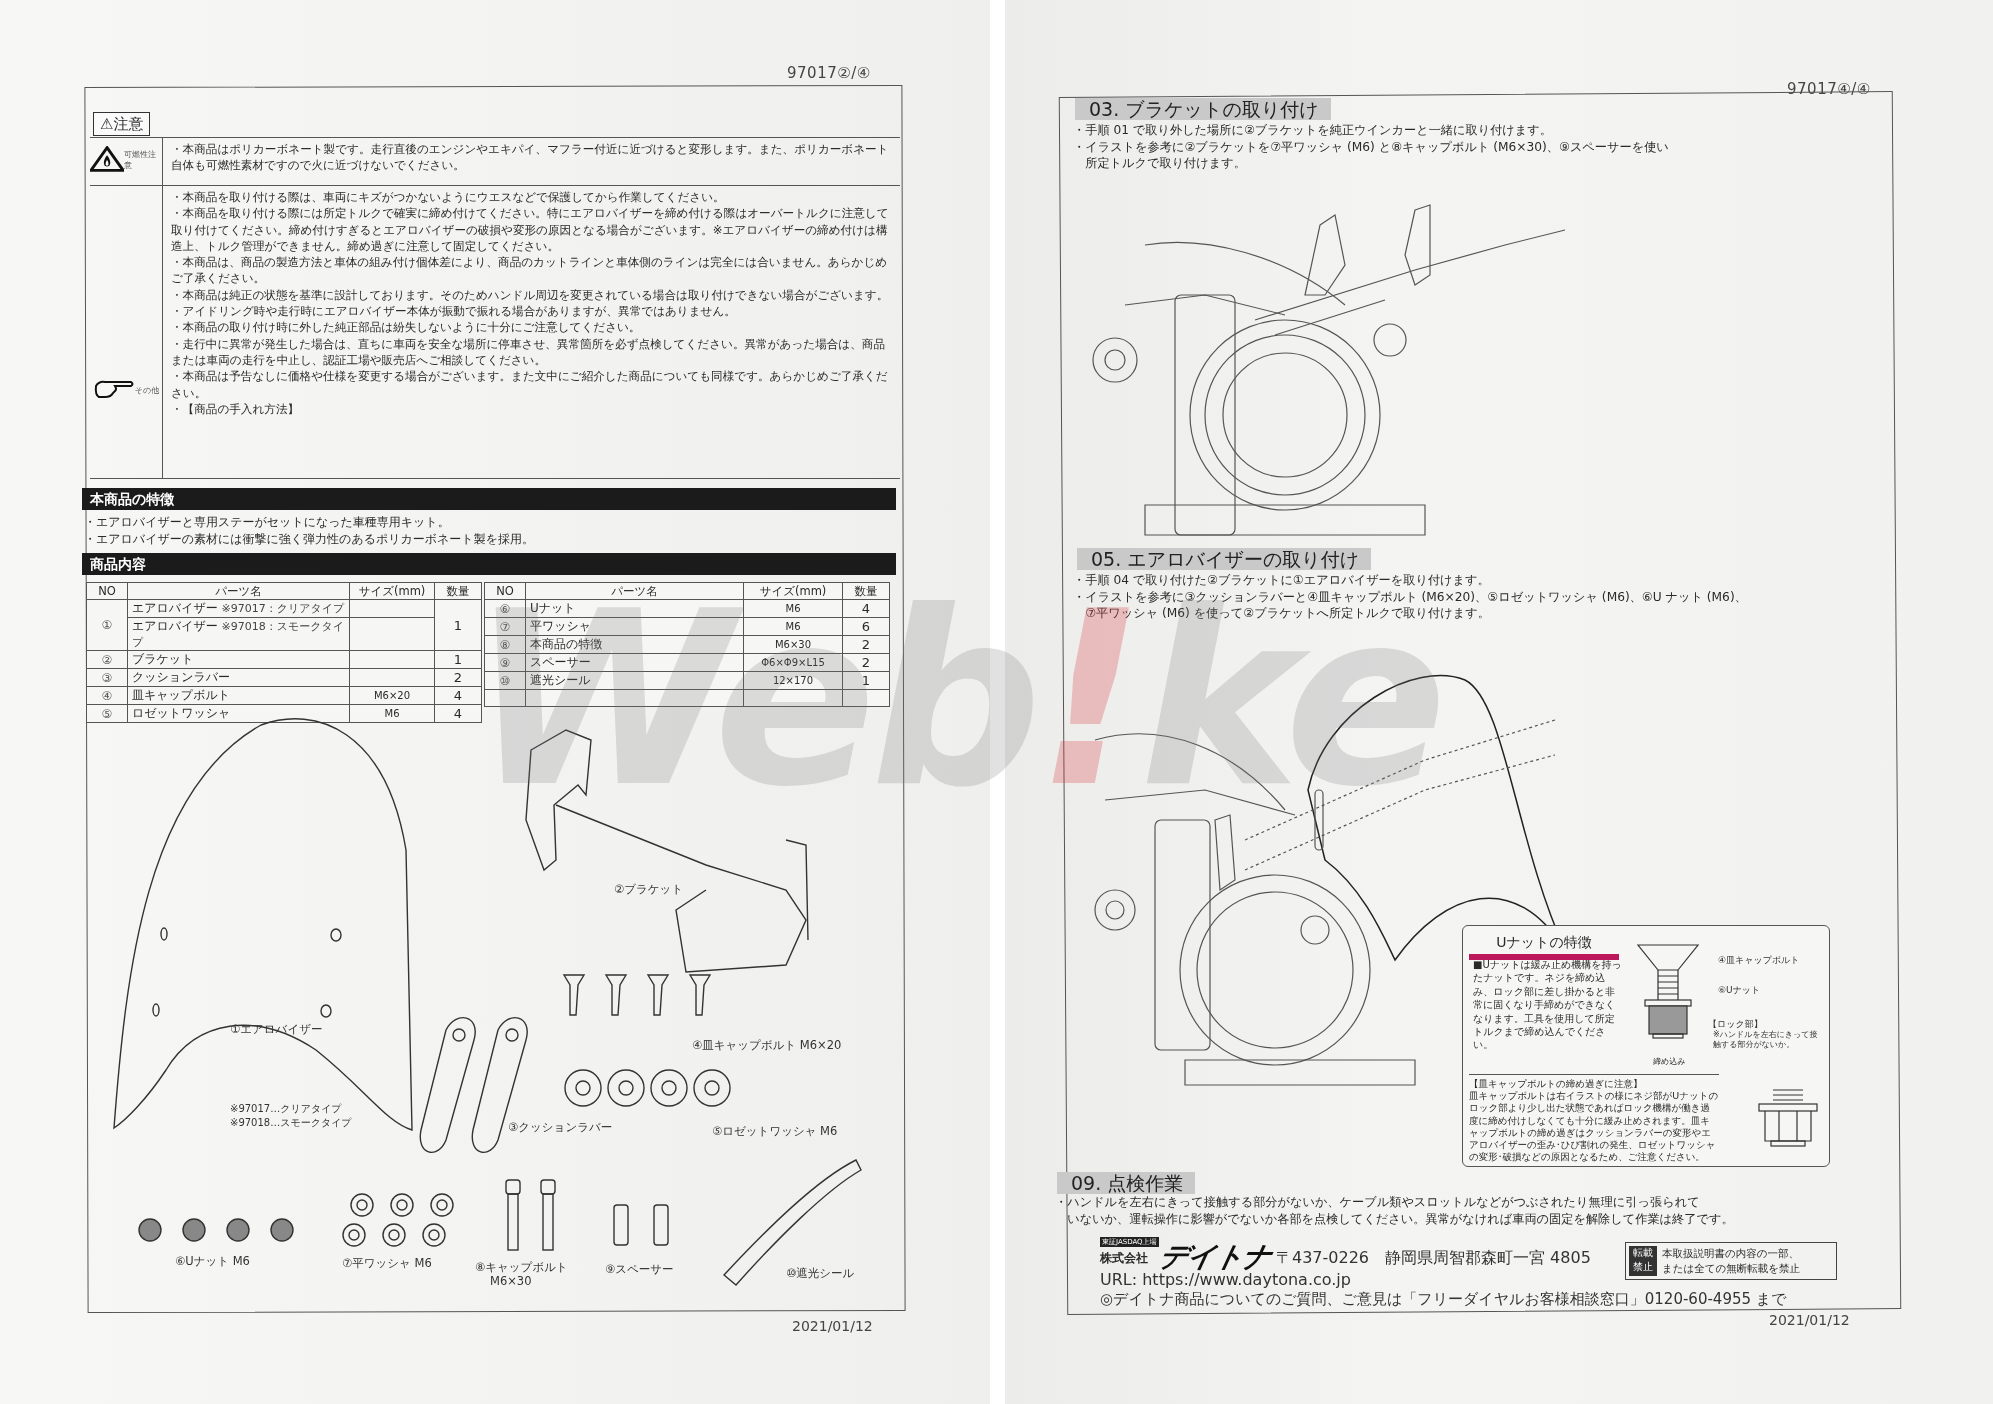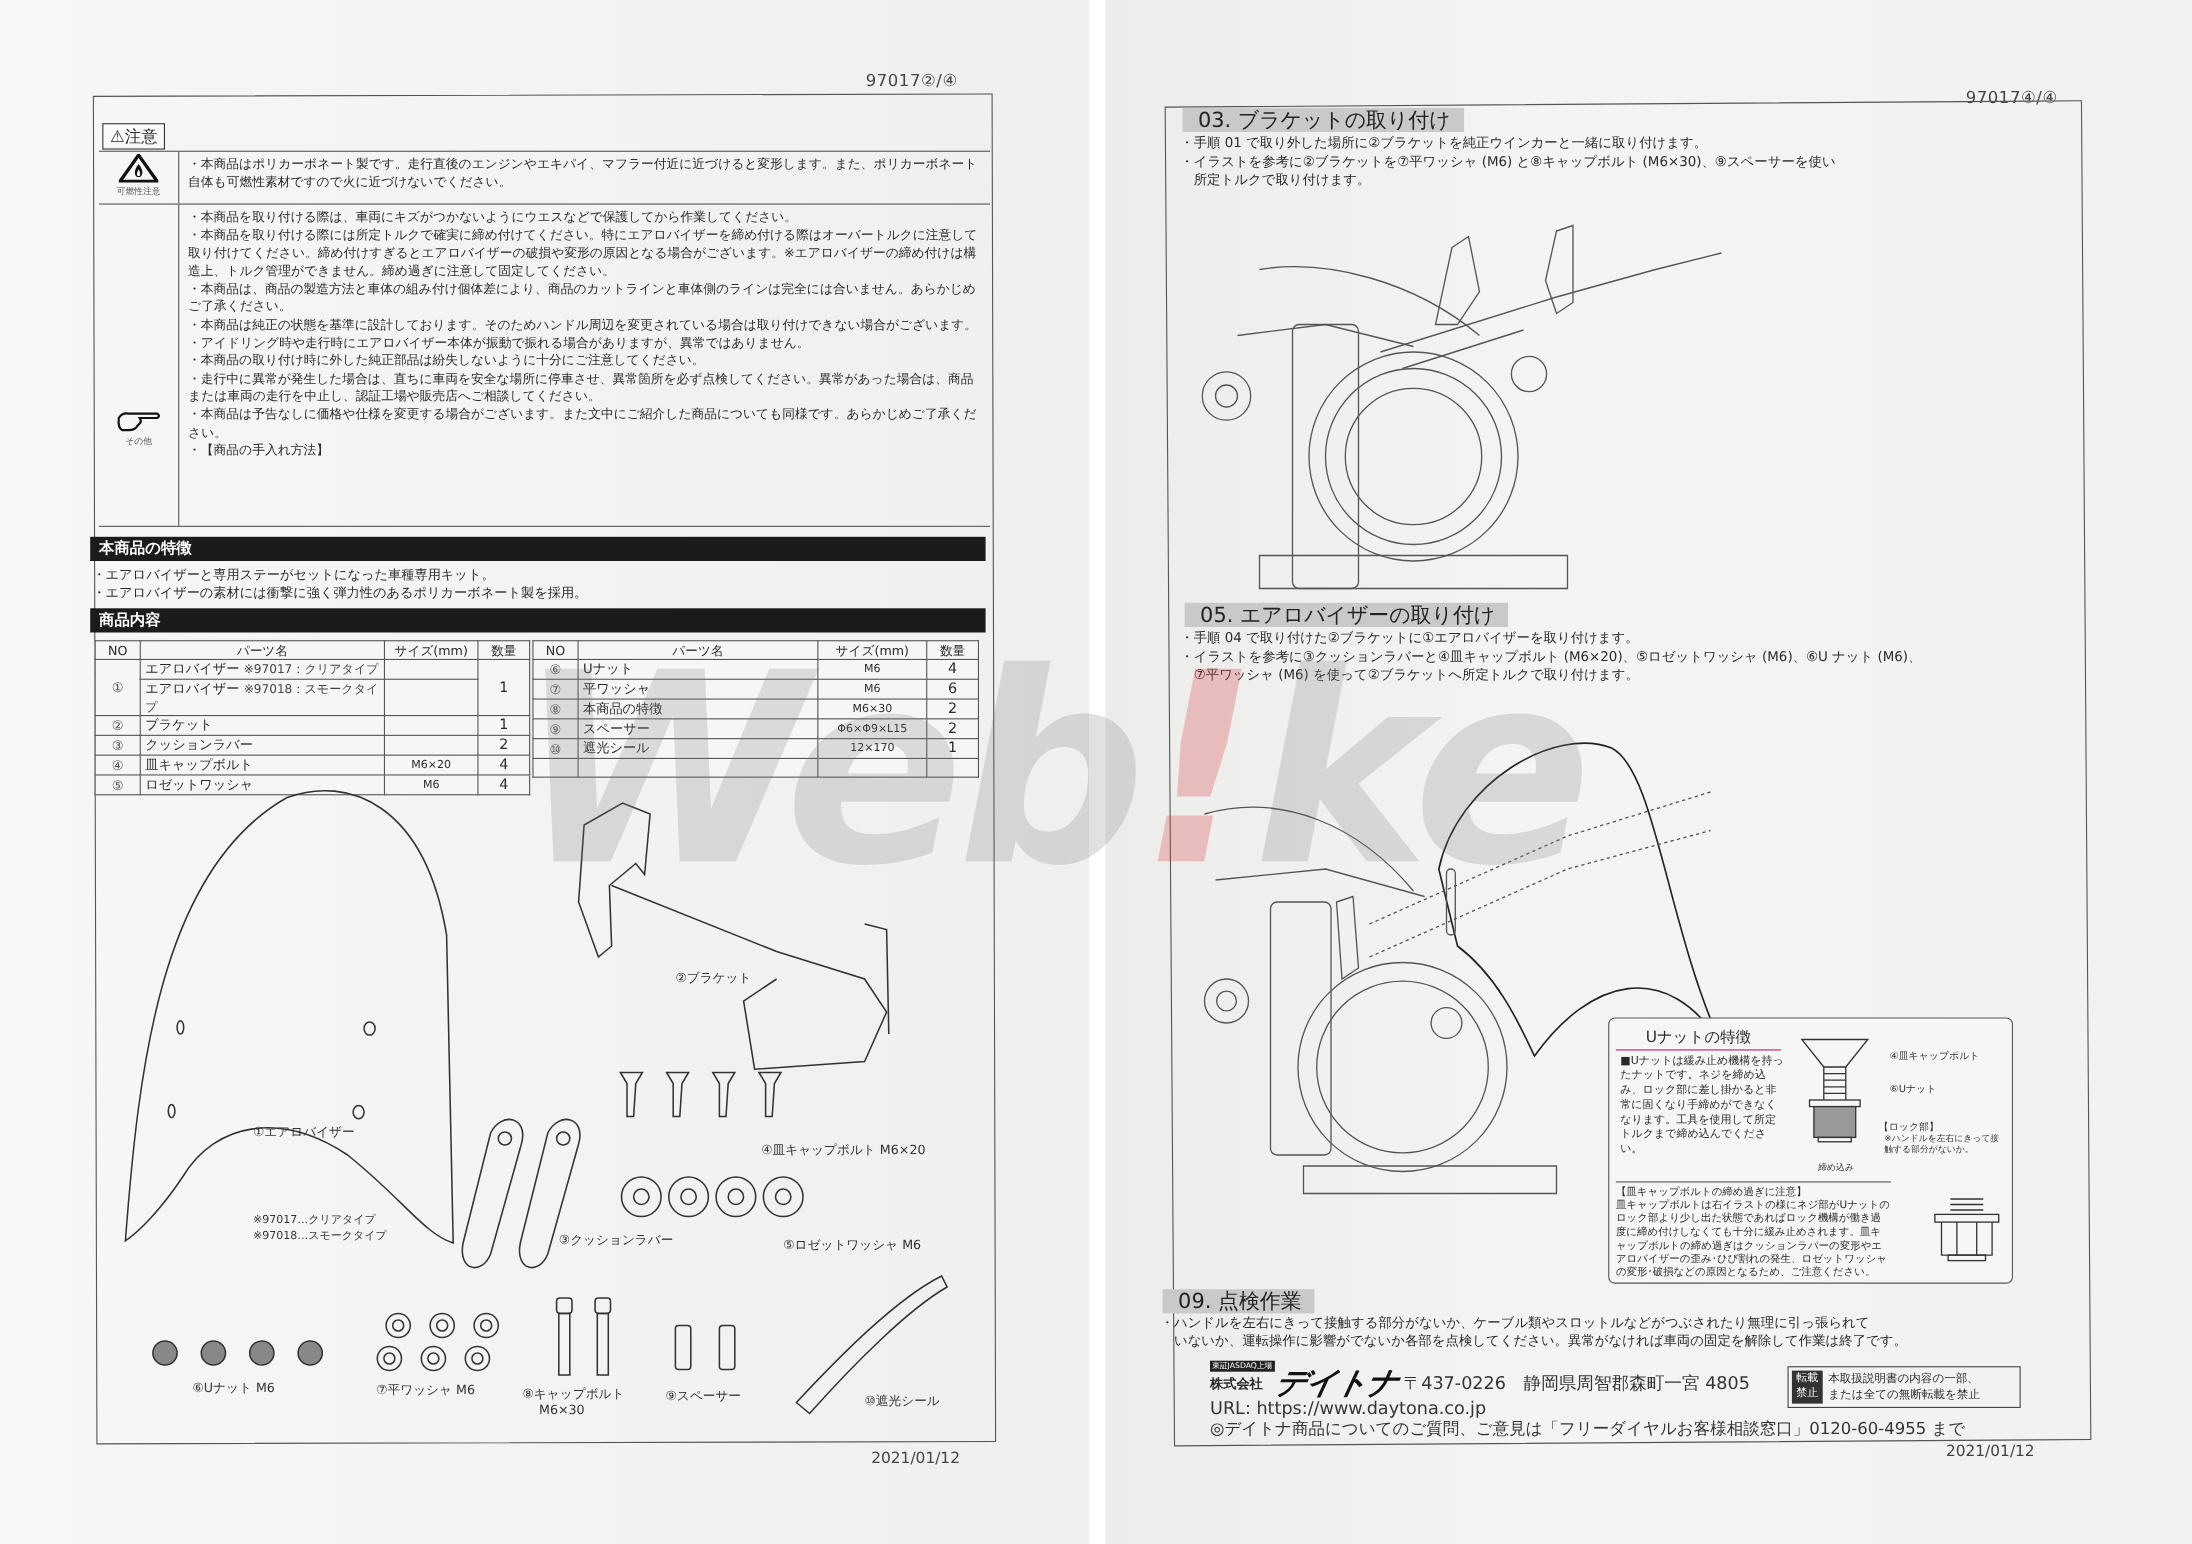--- a/index.html
+++ b/index.html
@@ -20,21 +20,21 @@
   .pageno { position:absolute; font-size:15px; color:#444; letter-spacing:0.5px; }
   .frame { position:absolute; border:1.5px solid #555; }
 
   
   .caution-title {
     position:absolute; left:93px; top:112px; height:22px; padding:0 6px;
     border:1.5px solid #333; font-size:15px; line-height:22px; background:#fafafa;
   }
   .caution-grid { position:absolute; left:90px; top:137px; width:810px; border-top:1px solid #555; }
   .c-row { display:flex; border-bottom:1px solid #555; }
-  .c-icon { width:72px; border-right:1px solid #555; display:flex; flex-direction:column; align-items:center; justify-content:flex-end; padding-bottom:6px; }
+  .c-icon { width:72px; border-right:1px solid #555; display:flex; flex-direction:row; align-items:center; justify-content:flex-end; padding-bottom:6px; }
   .c-icon small { font-size:8px; color:#555; margin-top:2px; }
   .c-text { flex:1; padding:3px 6px 3px 8px; font-size:11.6px; line-height:16.3px; }
   .c-text p { margin:0; }
 
   .bar {
     position:absolute; background:#1b1b1b; color:#fff; font-weight:bold;
     font-size:14px; height:22px; line-height:22px; padding-left:8px;
   }
   .feat { position:absolute; left:84px; font-size:12px; line-height:17px; }
   .feat p { margin:0; }
@@ -53,21 +53,21 @@
   .lbl.xs { font-size:9px; }
 
   .sec-head {
     position:absolute; background:#c9c9c9; font-size:19px; height:22px; line-height:22px;
     padding:0 12px 0 14px; color:#222;
   }
   .sec-body { position:absolute; font-size:12.2px; line-height:16.5px; }
   .sec-body p { margin:0; }
 
   .unut-box { position:absolute; left:1462px; top:925px; width:366px; height:240px; border:1.5px solid #555; border-radius:6px; background:#f6f6f5; }
-  .unut-title { position:absolute; left:6px; top:8px; width:150px; text-align:center; font-size:14px; border-bottom:1px solid #be185d; padding-bottom:2px; }
+  .unut-title { position:absolute; left:6px; top:8px; width:150px; text-align:center; font-size:14px; border-bottom:6px solid #be185d; padding-bottom:2px; }
   .unut-desc { position:absolute; left:10px; top:32px; width:150px; font-size:10px; line-height:13.4px; }
   .unut-warn { position:absolute; left:6px; top:148px; width:250px; font-size:9.5px; line-height:12.2px; border-top:1px solid #555; padding-top:3px; }
 
   .footer { position:absolute; left:1096px; top:1240px; width:760px; }
   .logo-small { font-size:7px; background:#222; color:#fff; padding:0 2px; display:inline-block; }
   .company { position:absolute; left:0; top:10px; font-size:12px; font-weight:bold; }
   .brand { position:absolute; left:60px; top:-2px; font-size:28px; font-weight:bold; font-style:italic; letter-spacing:-1px; color:#111; transform:skewX(-12deg); }
   .addr { position:absolute; left:176px; top:8px; font-size:16px; color:#333; }
   .url { position:absolute; left:0; top:30px; font-size:16px; color:#333; }
   .contact { position:absolute; left:0; top:50px; font-size:15px; color:#333; white-space:nowrap; }

